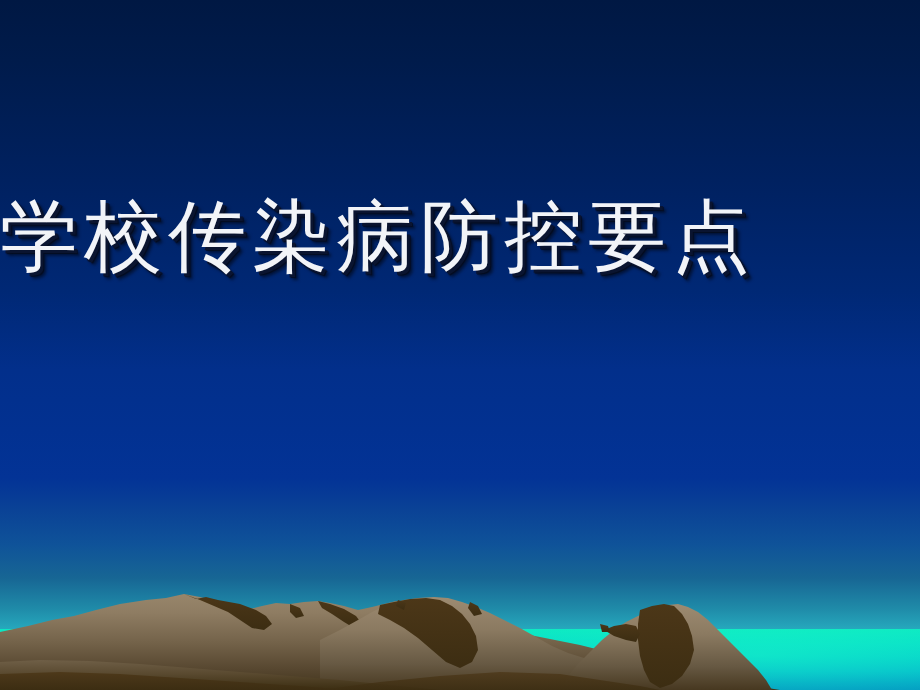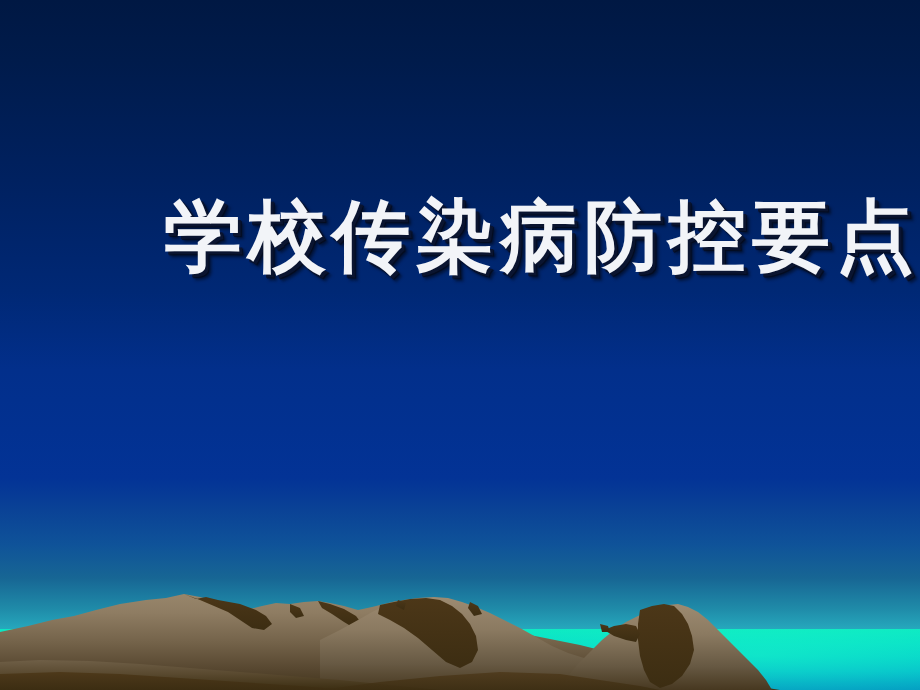--- a/index.html
+++ b/index.html
@@ -71,22 +71,21 @@
     width: 920px;
     height: 690px;
   }
 
   
   .title-block {
     position: absolute;
     left: 0;
     top: 186px;
     width: 920px;
-    text-align: right;
-    font-weight: bold;
+    text-align: left;
   }
   .title-text {
     display: inline-block;
     font-size: 78px;
     line-height: 102px;
     letter-spacing: 6px;
     color: #f2f4f8;
     white-space: nowrap;
     text-shadow:
        3px 3px 0px #0a1430,

